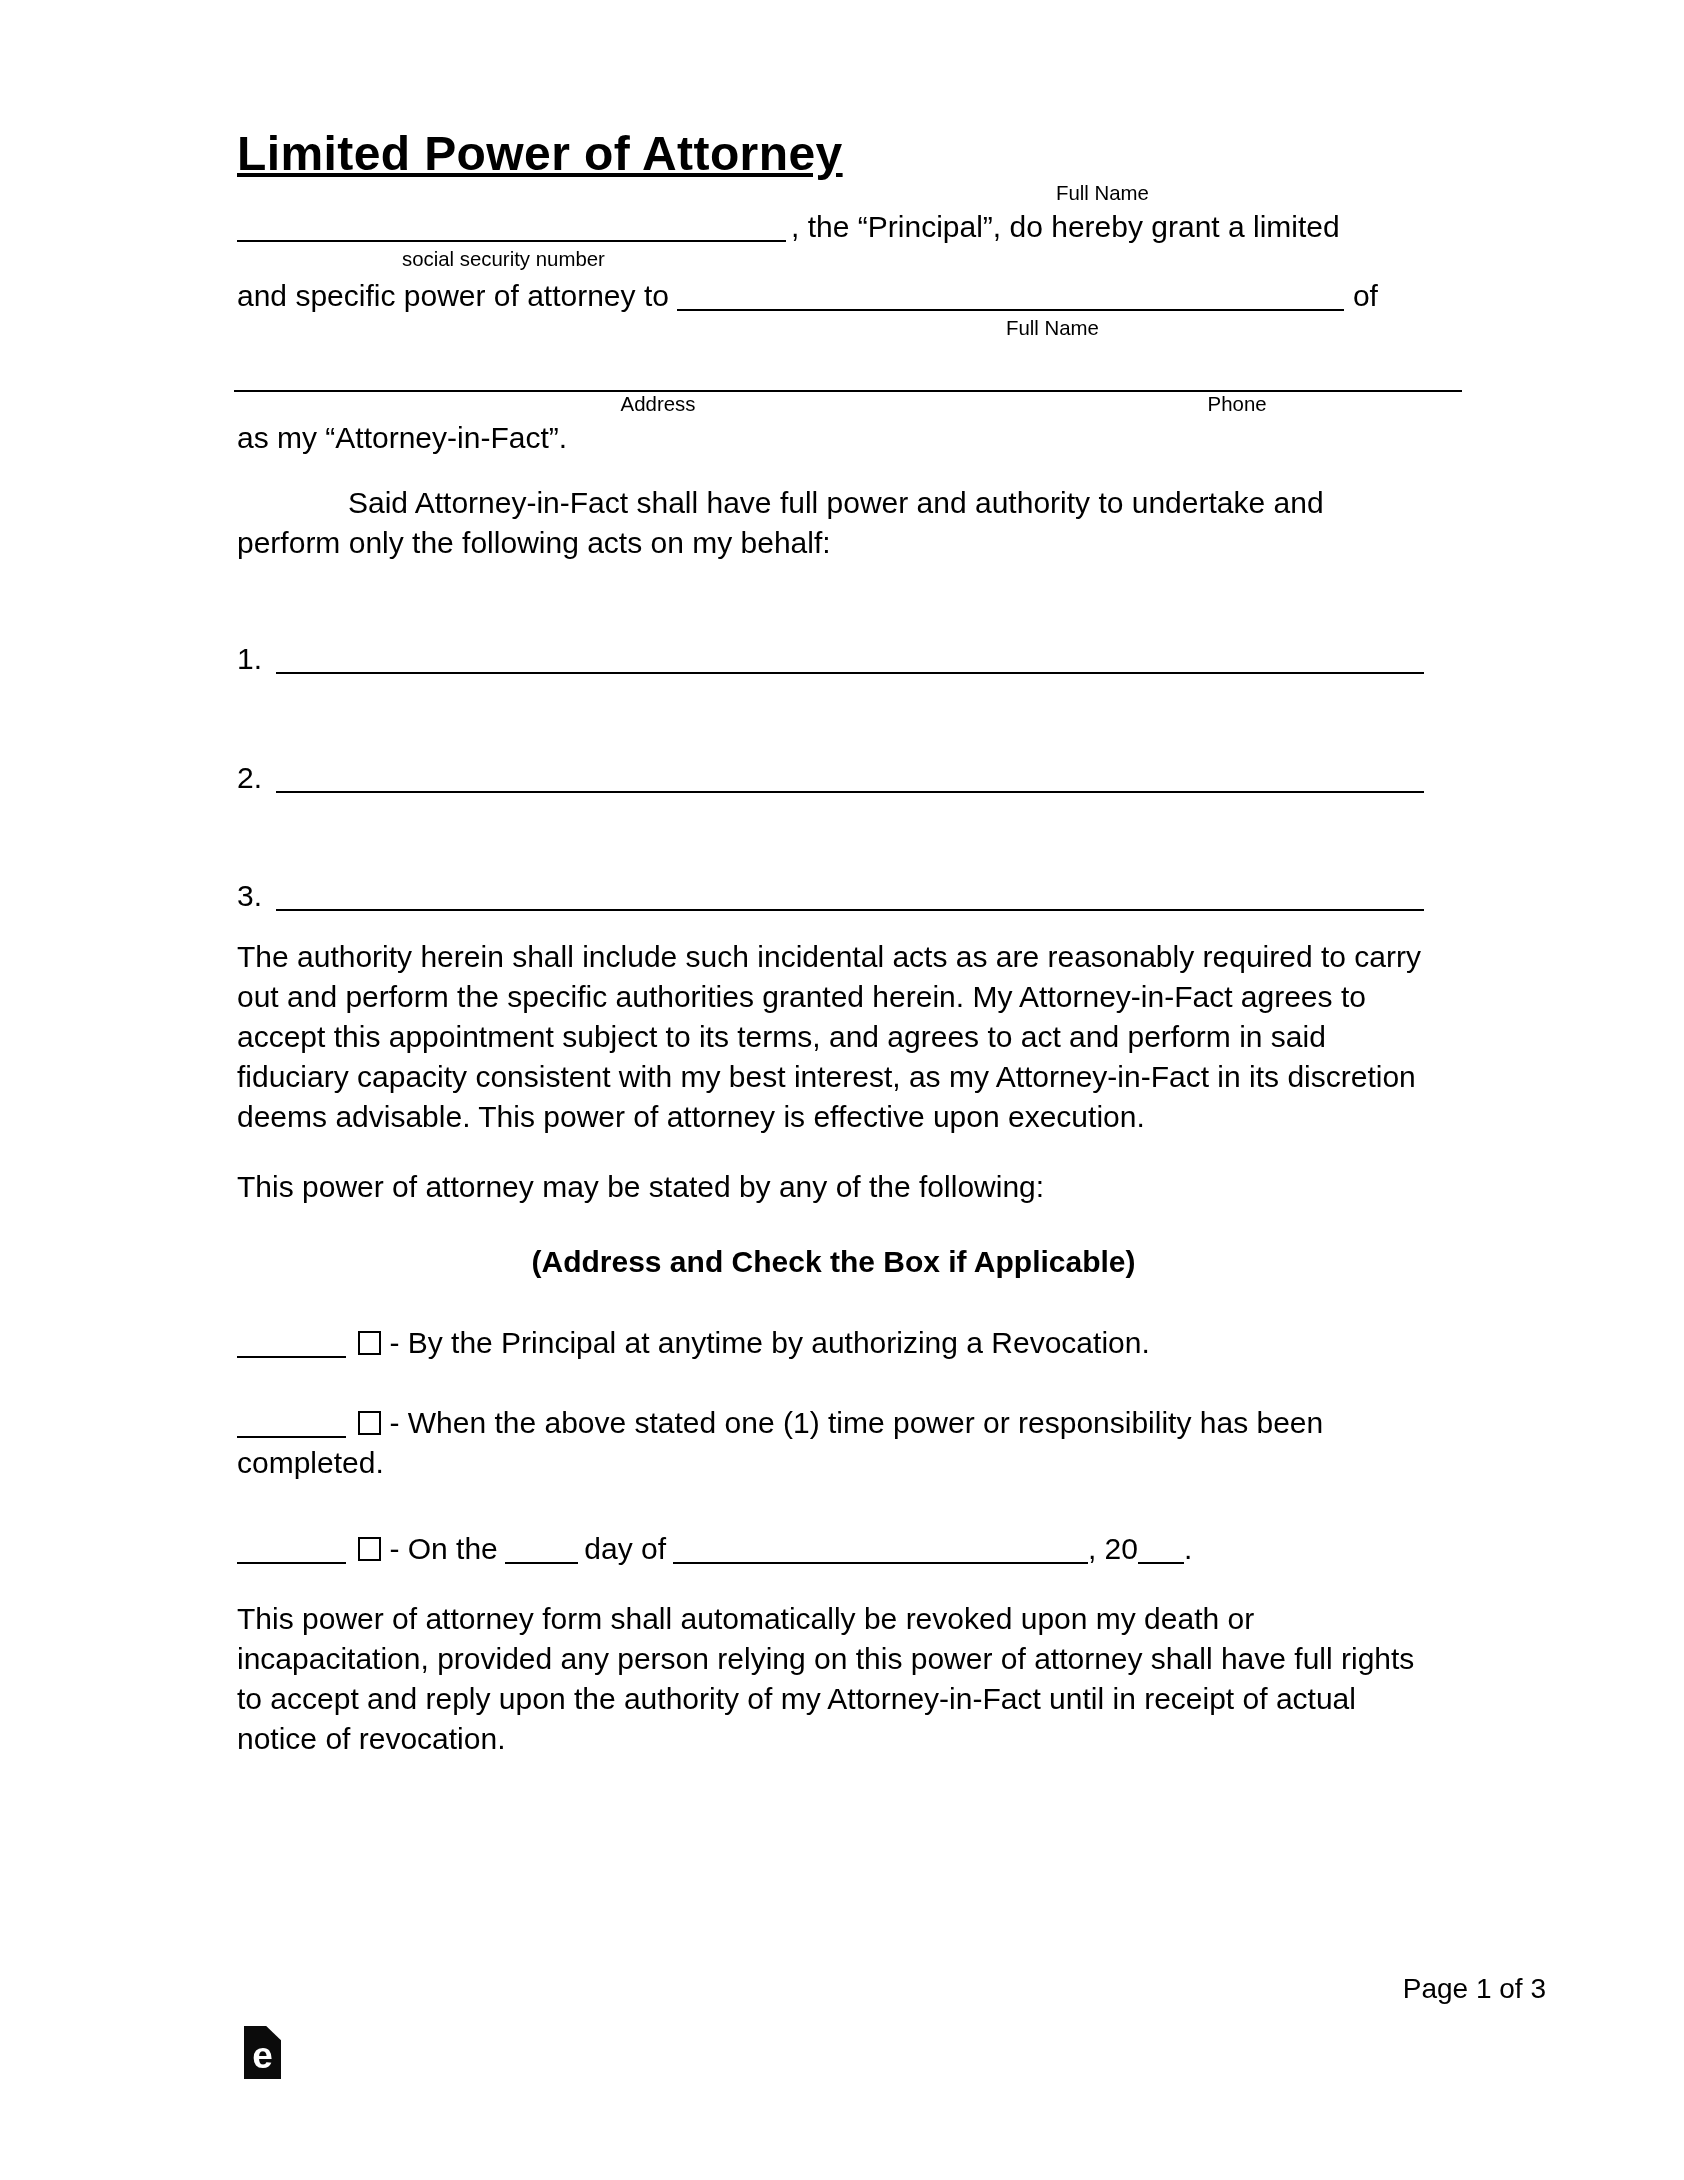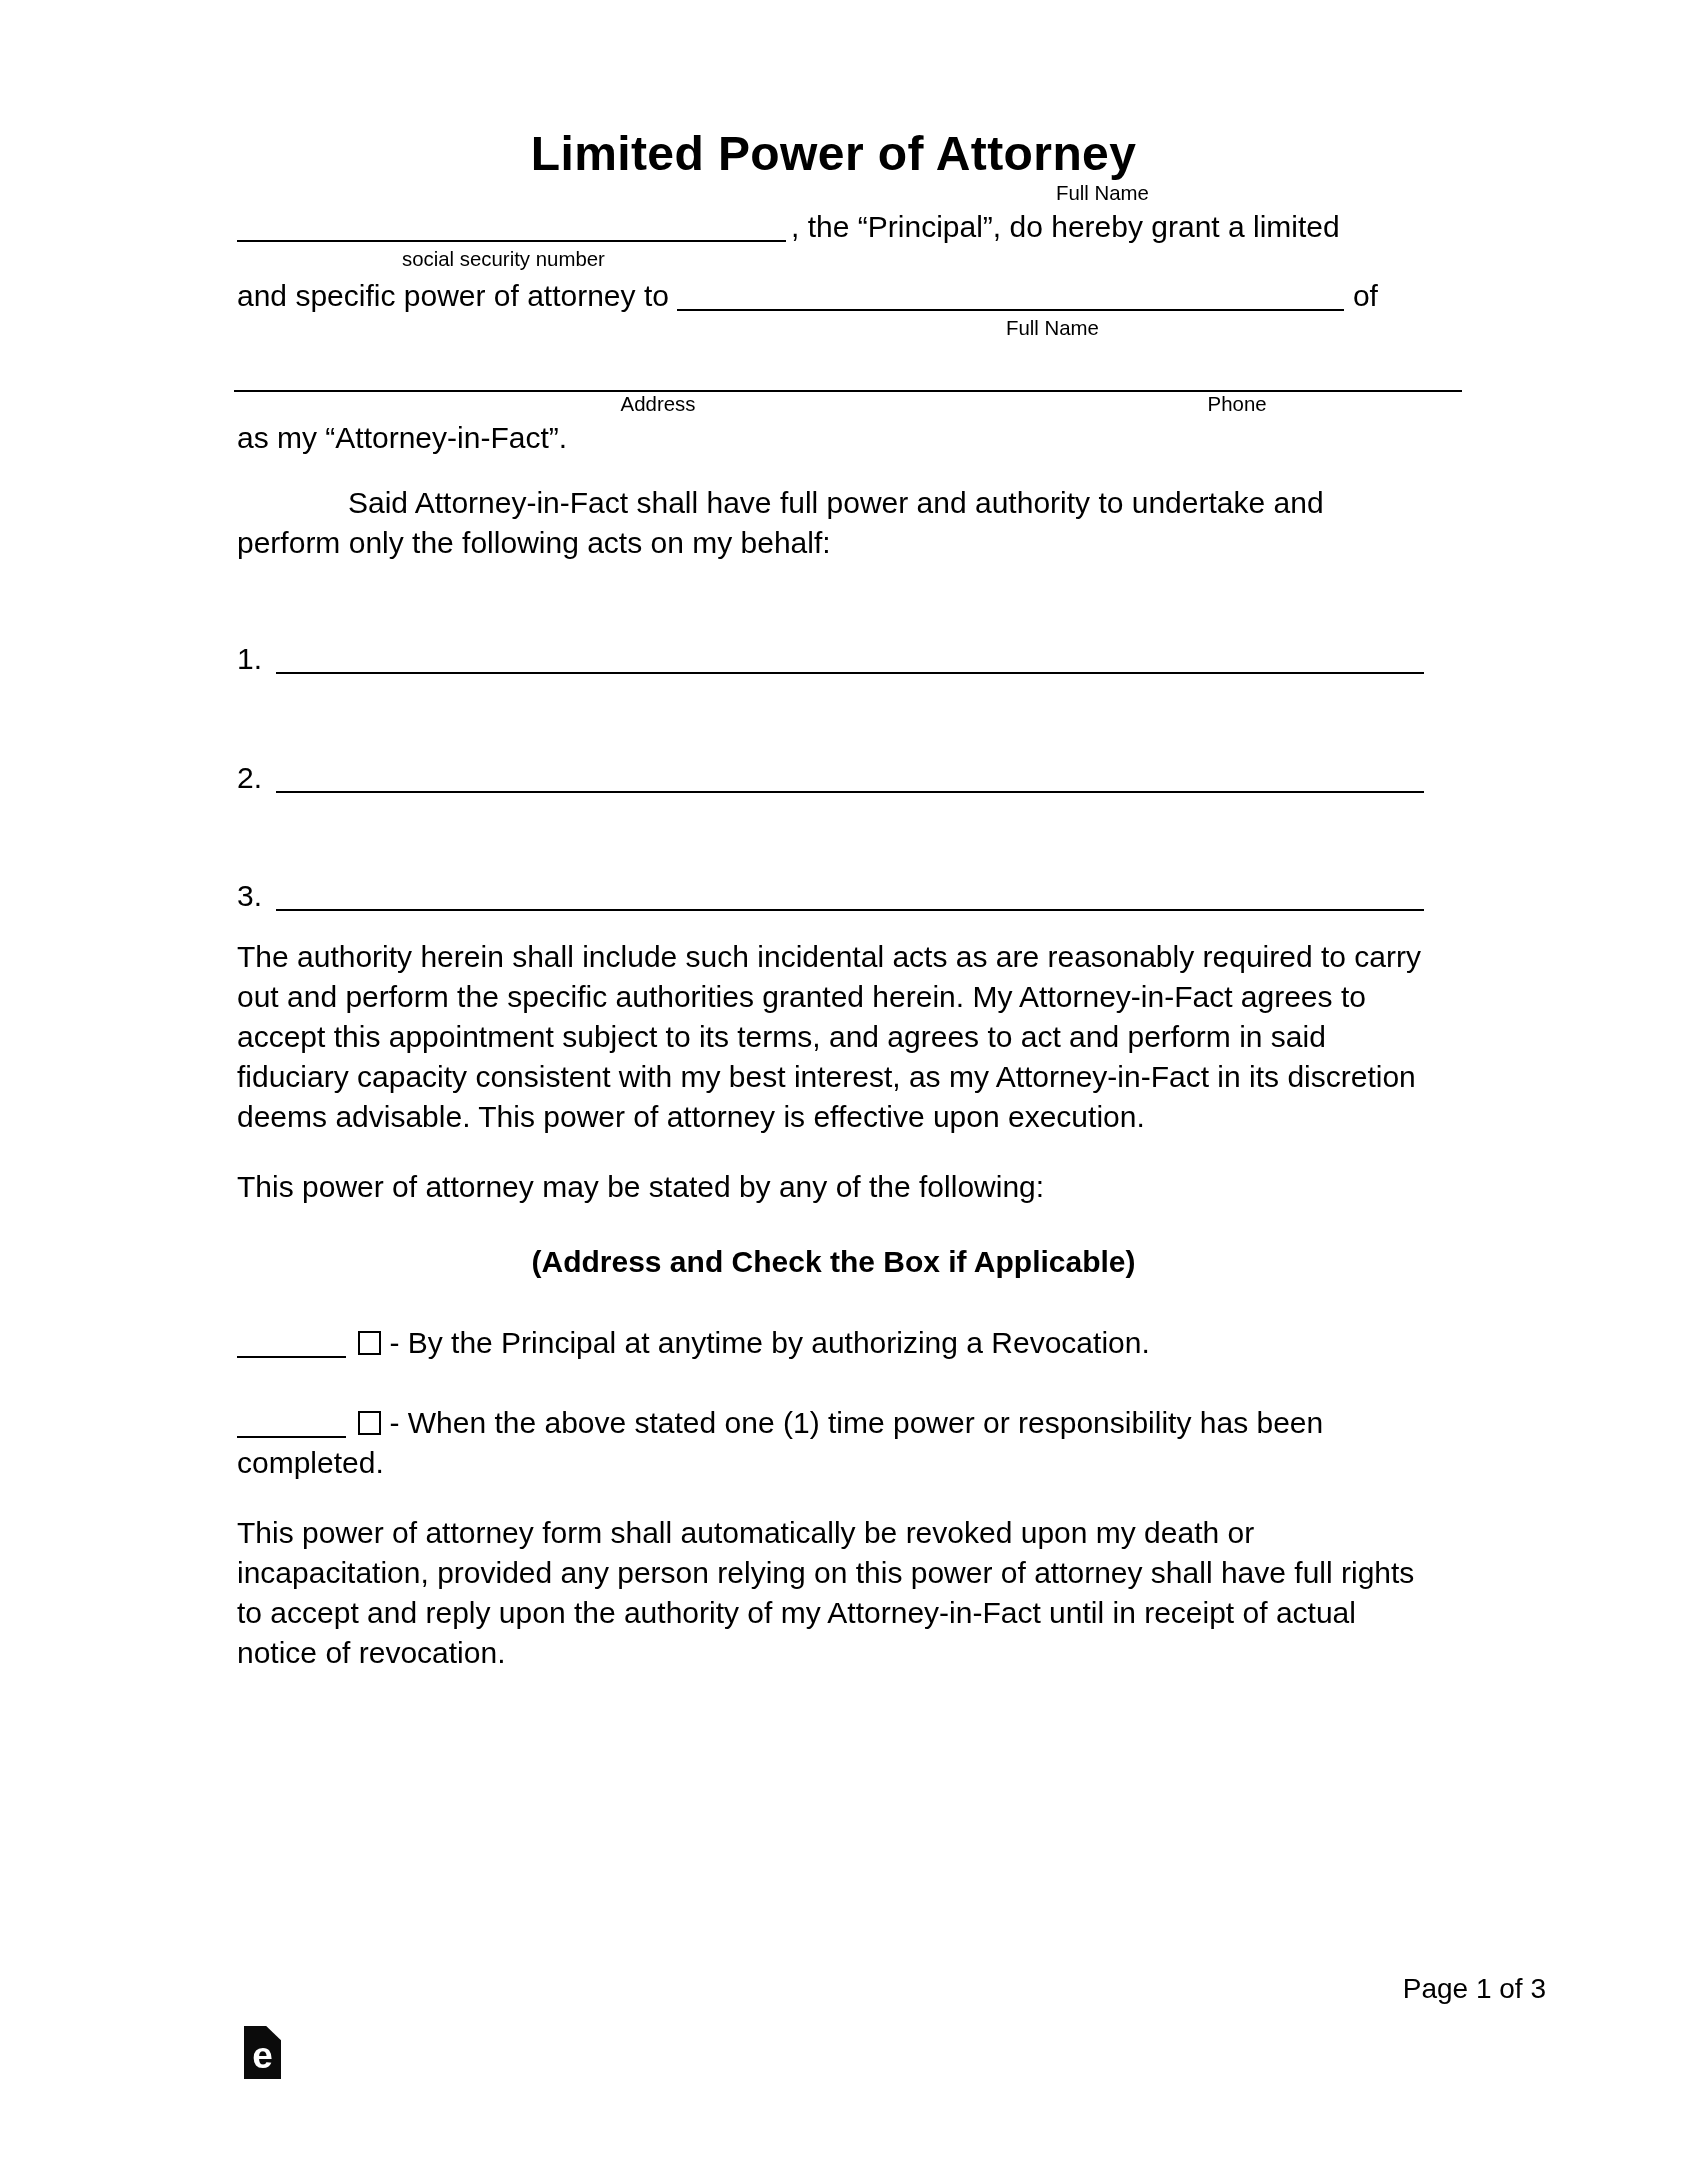--- a/index.html
+++ b/index.html
@@ -10,25 +10,25 @@
     color:#000;
     font-family:"Liberation Sans","DejaVu Sans",sans-serif;
     font-size:30px;
     line-height:40px;
     overflow:hidden;
   }
   .content { position:absolute; left:237px; top:0; width:1193px; }
 
   .doc-title {
     margin-top:126px;
-    text-align:center;
     font-size:48px;
     line-height:55px;
     font-weight:bold;
     letter-spacing:0.4px;
+    text-decoration:underline;
   }
 
   .line { white-space:nowrap; }
   .indent { padding-left:111px; }
 
   
   .bl {
     display:inline-block;
     height:0;
     border-bottom:2.6px solid #000;
@@ -162,20 +162,23 @@
     <p class="revoke-heading">(Address and Check the Box if Applicable)</p>
 
     <p class="cb-row">
       <span class="bl b-init"></span><span class="checkbox"></span><span>- By the Principal at anytime by authorizing a Revocation.</span>
     </p>
 
     <p class="cb-row2">
       <span class="bl b-init"></span><span class="checkbox"></span><span>- When the above stated one (1) time power or responsibility has been completed.</span>
     </p>
 
+    <p class="cb-row3">
+      <span class="bl b-init"></span><span class="checkbox"></span><span>- On the</span><span class="bl b-day"></span><span>day of</span><span class="bl b-mon"></span><span>, 20</span><span class="bl b-year"></span><span>.</span>
+    </p>
 
     <p class="closing-para">This power of attorney form shall automatically be revoked upon my death or incapacitation, provided any person relying on this power of attorney shall have full rights to accept and reply upon the authority of my Attorney-in-Fact until in receipt of actual notice of revocation.</p>
 
   </div>
 
   <div class="logo">
     <span class="logo-letter">e</span>
   </div>
   <div class="page-num">Page 1 of 3</div>
 </div>

